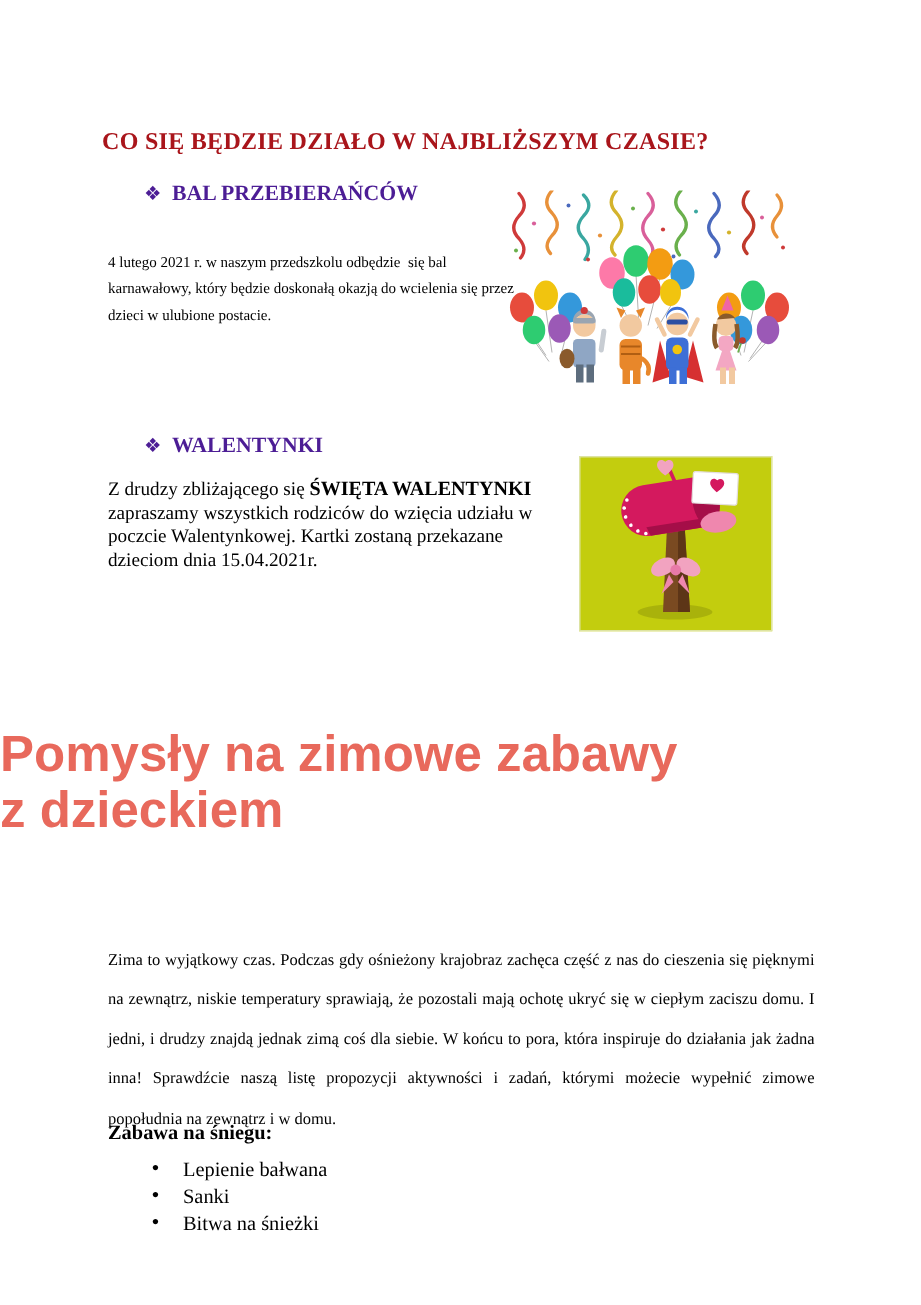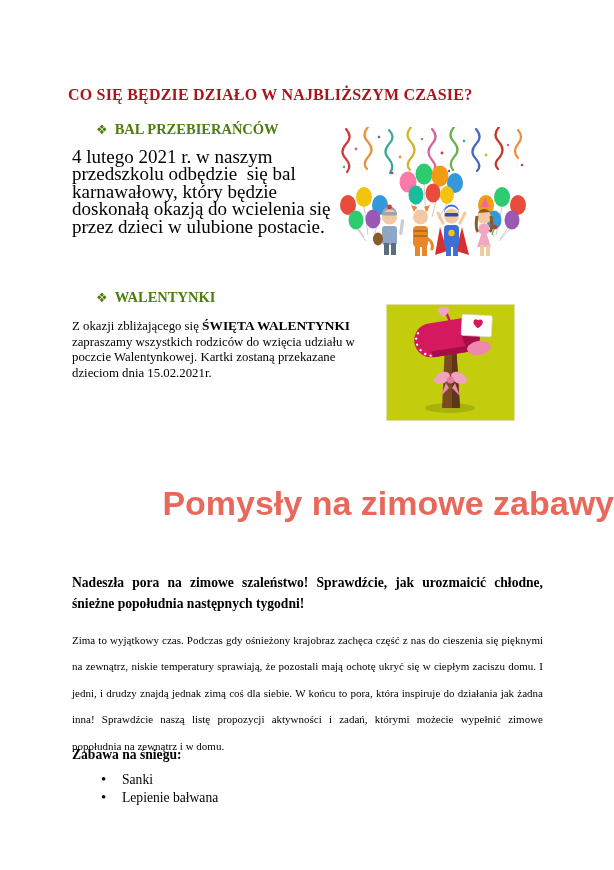--- a/index.html
+++ b/index.html
@@ -22,35 +22,35 @@
     font-size: 16px;
     font-weight: bold;
     color: #a9151b;
     letter-spacing: 0.2px;
     white-space: nowrap;
   }
   .sub-heading {
     position: absolute;
     font-size: 14.5px;
     font-weight: bold;
-    color: #4d7c0f;
+    color: #4c1d95;
   }
   .sub-heading .diamond {
     font-family: "DejaVu Sans", sans-serif;
     font-size: 13px;
     margin-right: 7px;
   }
   .sub-ball   { left: 96px; top: 105px; }
   .sub-valent { left: 96px; top: 273px; }
   .para-ball {
     position: absolute;
     left: 72px;
-    top: 132px;
+    top: 151px;
     width: 272px;
-    font-size: 19px;
+    font-size: 10px;
     line-height: 17.4px;
     white-space: pre-wrap;
   }
   .para-valentine {
     position: absolute;
     left: 72px;
     top: 302px;
     width: 298px;
     font-size: 12.8px;
     line-height: 15.5px;
@@ -68,21 +68,21 @@
     left: 386px;
     top: 288px;
     width: 129px;
     height: 117px;
   }
   .big-title {
     position: absolute;
     left: 0;
     top: 469px;
     width: 614px;
-    text-align: right;
+    text-align: left;
     font-family: "Liberation Sans", sans-serif;
     font-weight: bold;
     font-size: 34px;
     line-height: 37px;
     color: #e8695c;
   }
   .lead-para {
     position: absolute;
     left: 72px;
     top: 556px;
@@ -257,21 +257,21 @@
       <path d="M147,80 l4,-10 l4,10 Z" fill="#f066a4"></path>
       <circle cx="161" cy="100" r="2.2" fill="#c0392b"></circle>
       <line x1="160" y1="102" x2="158" y2="108" stroke="#6ab04c" stroke-width="1.2"></line>
     </g>
   </svg>
 
   <div class="sub-heading sub-valent">
     <span class="diamond">❖</span><span>WALENTYNKI</span>
   </div>
 
-  <div class="para-valentine"><span>Z okazji zbliżającego się </span><b>ŚWIĘTA WALENTYNKI</b><span> zapraszamy wszystkich rodziców do wzięcia udziału w poczcie Walentynkowej. Kartki zostaną przekazane dzieciom dnia 15.02.2021r.</span></div>
+  <div class="para-valentine"><span>Z drudzy zbliżającego się </span><b>ŚWIĘTA WALENTYNKI</b><span> zapraszamy wszystkich rodziców do wzięcia udziału w poczcie Walentynkowej. Kartki zostaną przekazane dzieciom dnia 15.04.2021r.</span></div>
 
   <svg class="valentine-img" viewBox="0 0 129 117" xmlns="http://www.w3.org/2000/svg">
     <rect x="0" y="0" width="129" height="117" fill="#c3cd0e"></rect>
     <rect x="0.5" y="0.5" width="128" height="116" fill="none" stroke="#dde3a2" stroke-width="1"></rect>
     <ellipse cx="64" cy="104" rx="25" ry="5" fill="#a9b20b"></ellipse>
 
     <polygon points="59,40 70,40 74,104 56,104" fill="#7a4a21"></polygon>
     <polygon points="66,40 70,40 74,104 66,104" fill="#5d3517"></polygon>
 
     <line x1="66" y1="22" x2="59" y2="6" stroke="#d4195e" stroke-width="2.4"></line>
@@ -301,26 +301,27 @@
       <ellipse cx="56" cy="74" rx="8.5" ry="5.5" fill="#f2a3c0" transform="rotate(-28 56 74)"></ellipse>
       <ellipse cx="73" cy="74" rx="8.5" ry="5.5" fill="#f2a3c0" transform="rotate(28 73 74)"></ellipse>
       <circle cx="64.5" cy="76" r="3.6" fill="#e87aa8"></circle>
       <polygon points="60,79 55,92 63,84" fill="#ef87ae"></polygon>
       <polygon points="69,79 74,92 66,84" fill="#ef87ae"></polygon>
     </g>
   </svg>
 
   <div class="big-title">
     <div>Pomysły na zimowe zabawy</div>
+    <div>z dzieckiem</div>
   </div>
 
-  <div class="lead-para">Nadeszła pora na zimowe szaleństwo! Sprawdźcie, jak urozmaicić chłodne, śnieżne popołudnia następnych tygodni!</div>
 
   <div class="body-para">Zima to wyjątkowy czas. Podczas gdy ośnieżony krajobraz zachęca część z nas do cieszenia się pięknymi na zewnątrz, niskie temperatury sprawiają, że pozostali mają ochotę ukryć się w ciepłym zaciszu domu. I jedni, i drudzy znajdą jednak zimą coś dla siebie. W końcu to pora, która inspiruje do działania jak żadna inna! Sprawdźcie naszą listę propozycji aktywności i zadań, którymi możecie wypełnić zimowe popołudnia na zewnątrz i w domu.</div>
 
   <div class="list-heading">Zabawa na śniegu:</div>
 
   <ul class="snow-list">
+    <li>Lepienie bałwana</li>
     <li>Sanki</li>
-    <li>Lepienie bałwana</li>
+    <li>Bitwa na śnieżki</li>
   </ul>
 
 </div>
 
 </body></html>

